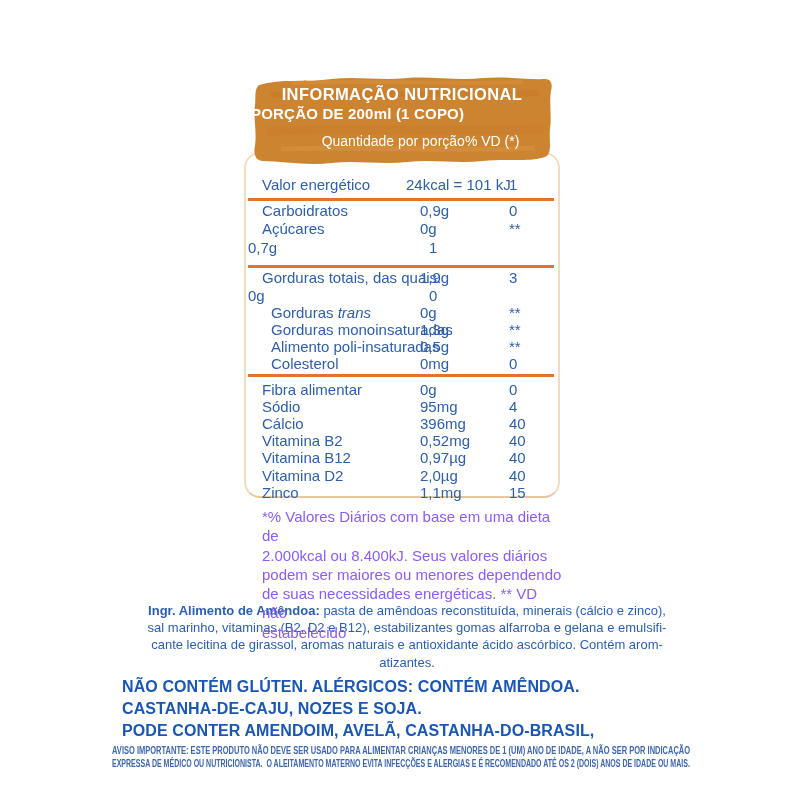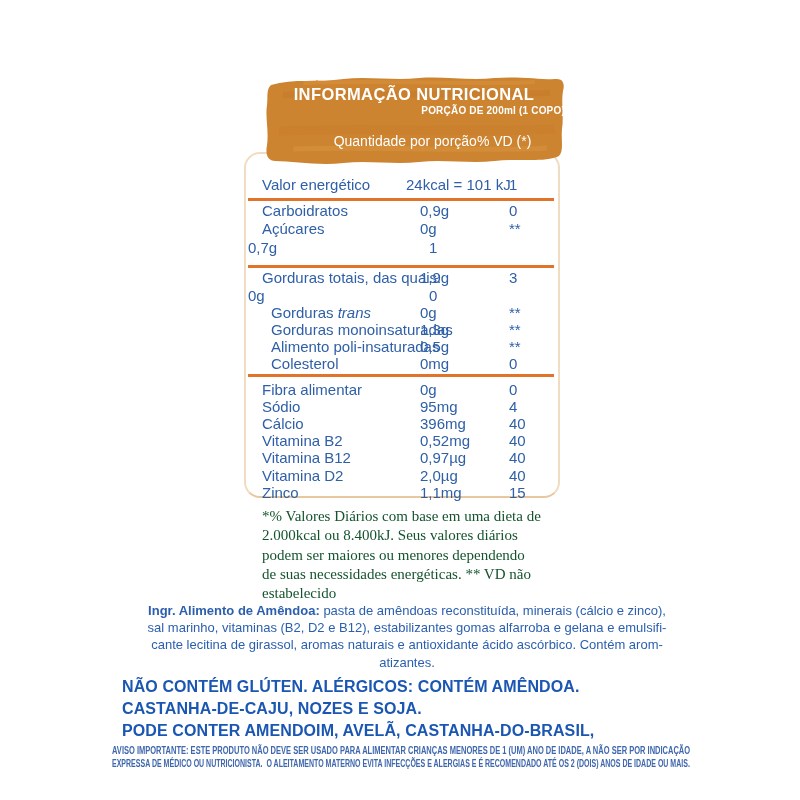--- a/index.html
+++ b/index.html
@@ -1,27 +1,27 @@
 <!DOCTYPE html>
 <html><head>
 <meta charset="utf-8">
 <style>
   html,body{margin:0;padding:0;}
   body{
     width:800px;height:800px;background:#ffffff;position:relative;
     font-family:"Liberation Sans",sans-serif;overflow:hidden;
   }
   
-  .banner{position:absolute;left:263px;top:73px;width:302px;height:93px;z-index:3;}
+  .banner{position:absolute;left:251px;top:73px;width:302px;height:93px;z-index:3;}
   .banner svg{position:absolute;left:0;top:0;width:100%;height:100%;}
   .banner-content{position:absolute;left:0;top:0;right:0;bottom:0;color:#ffffff;}
   .b-title{position:absolute;top:12px;width:100%;text-align:center;
     font-weight:bold;font-size:16.5px;letter-spacing:.4px;}
-  .b-sub{position:absolute;top:32px;width:100%;text-align:right;
-    font-weight:bold;font-size:10px;letter-spacing:.2px;}
+  .b-sub{position:absolute;top:32px;width:100%;text-align:left;
+    font-weight:bold;font-size:15px;letter-spacing:.2px;}
   .b-cols{position:absolute;top:60px;left:46px;right:9px;display:flex;
     justify-content:center;font-size:14px;}
   
   .table-border{position:absolute;left:244px;top:152px;width:312px;height:342px;
     border:2px solid #f0dcc0;border-bottom-color:#e7c89e;
     border-radius:16px;z-index:1;}
   
   .ntable{position:absolute;left:248px;top:172px;width:306px;color:#2e5fa7;z-index:2;}
   .group + .group{border-top:3px solid #e2732b;}
   .g0{padding:4px 0 3px;}
@@ -30,22 +30,22 @@
   .g3{padding:4px 0 2px;}
   .row{display:grid;grid-template-columns:172px 80px 1fr;white-space:nowrap;
     font-size:15px;line-height:17.2px;}
   .g0 .row,.g1 .row{line-height:18.6px;}
   .lab{padding-left:14px;}
   .row.indent .lab{padding-left:23px;}
   .g0 .val{margin-left:-14px;}
   .vd{padding-left:9px;}
   em{font-style:italic;}
   
-  .footnote{position:absolute;left:262px;top:507px;width:300px;color:#14532d;
-    font-size:15px;line-height:19.3px;z-index:2;font-family:Liberation Serif, serif;}
+  .footnote{position:absolute;left:262px;top:507px;width:300px;color:#8b5cf6;
+    font-size:15px;line-height:19.3px;z-index:2;}
   
   .ingredients{position:absolute;left:122px;top:602px;width:570px;color:#2b5fae;
     font-size:13px;line-height:17.2px;text-align:center;}
   .ingredients .bold{font-weight:bold;}
   .ingredients div{white-space:pre;}
   
   .allergens{position:absolute;left:122px;top:676px;color:#1b57b2;
     font-size:16px;font-weight:bold;line-height:22px;letter-spacing:.1px;}
   
   .warning{position:absolute;left:112px;top:744px;width:578px;color:#3f67ad;

